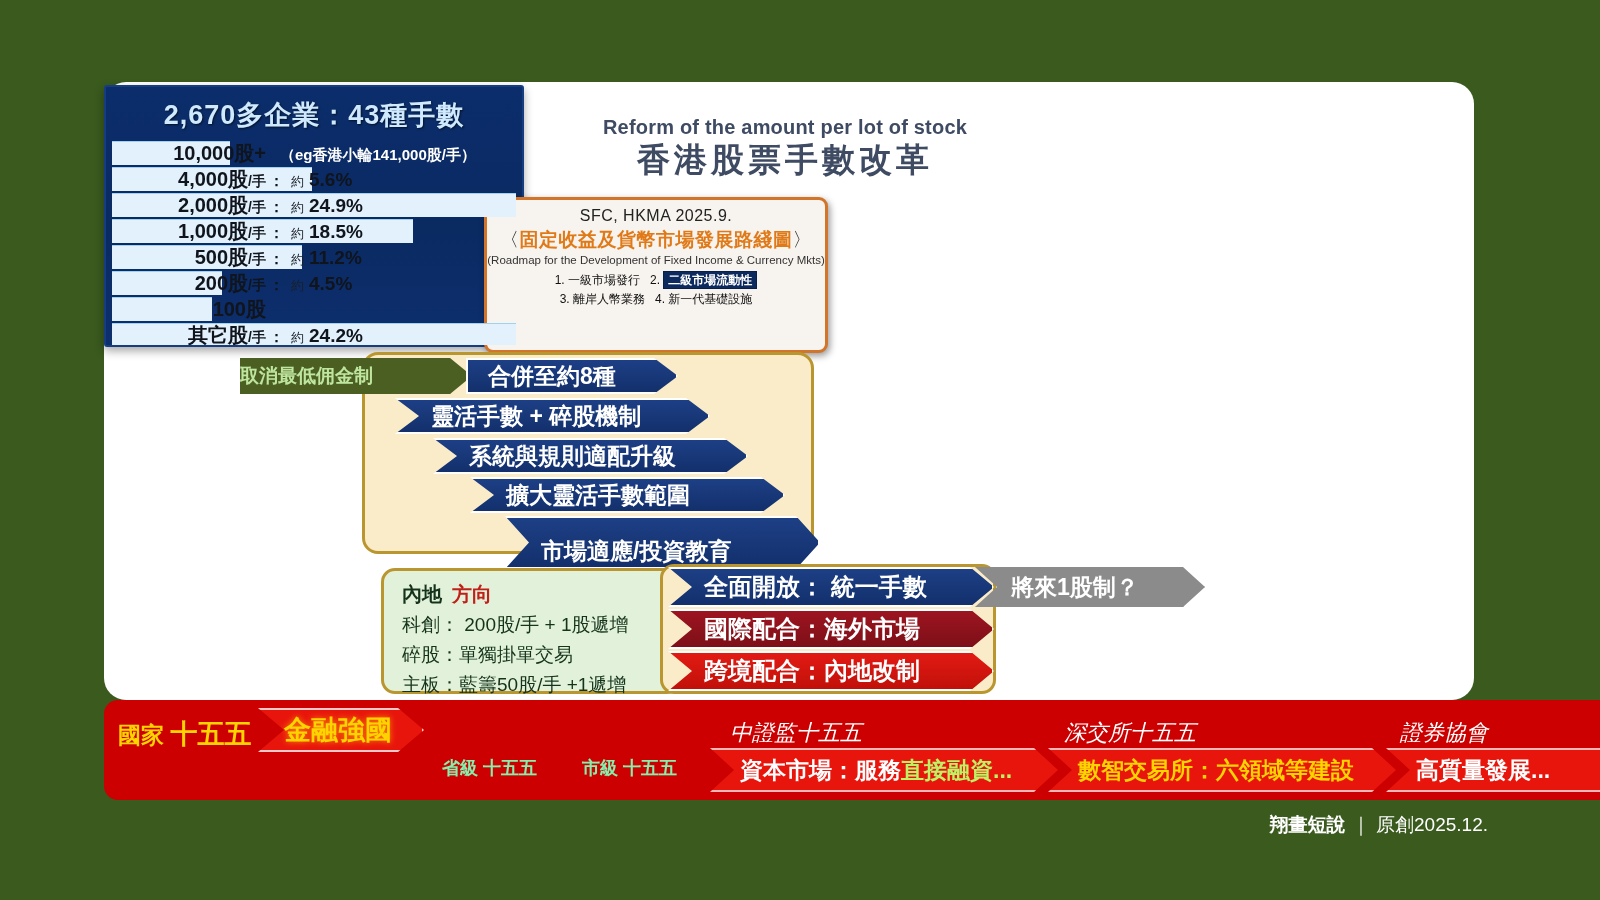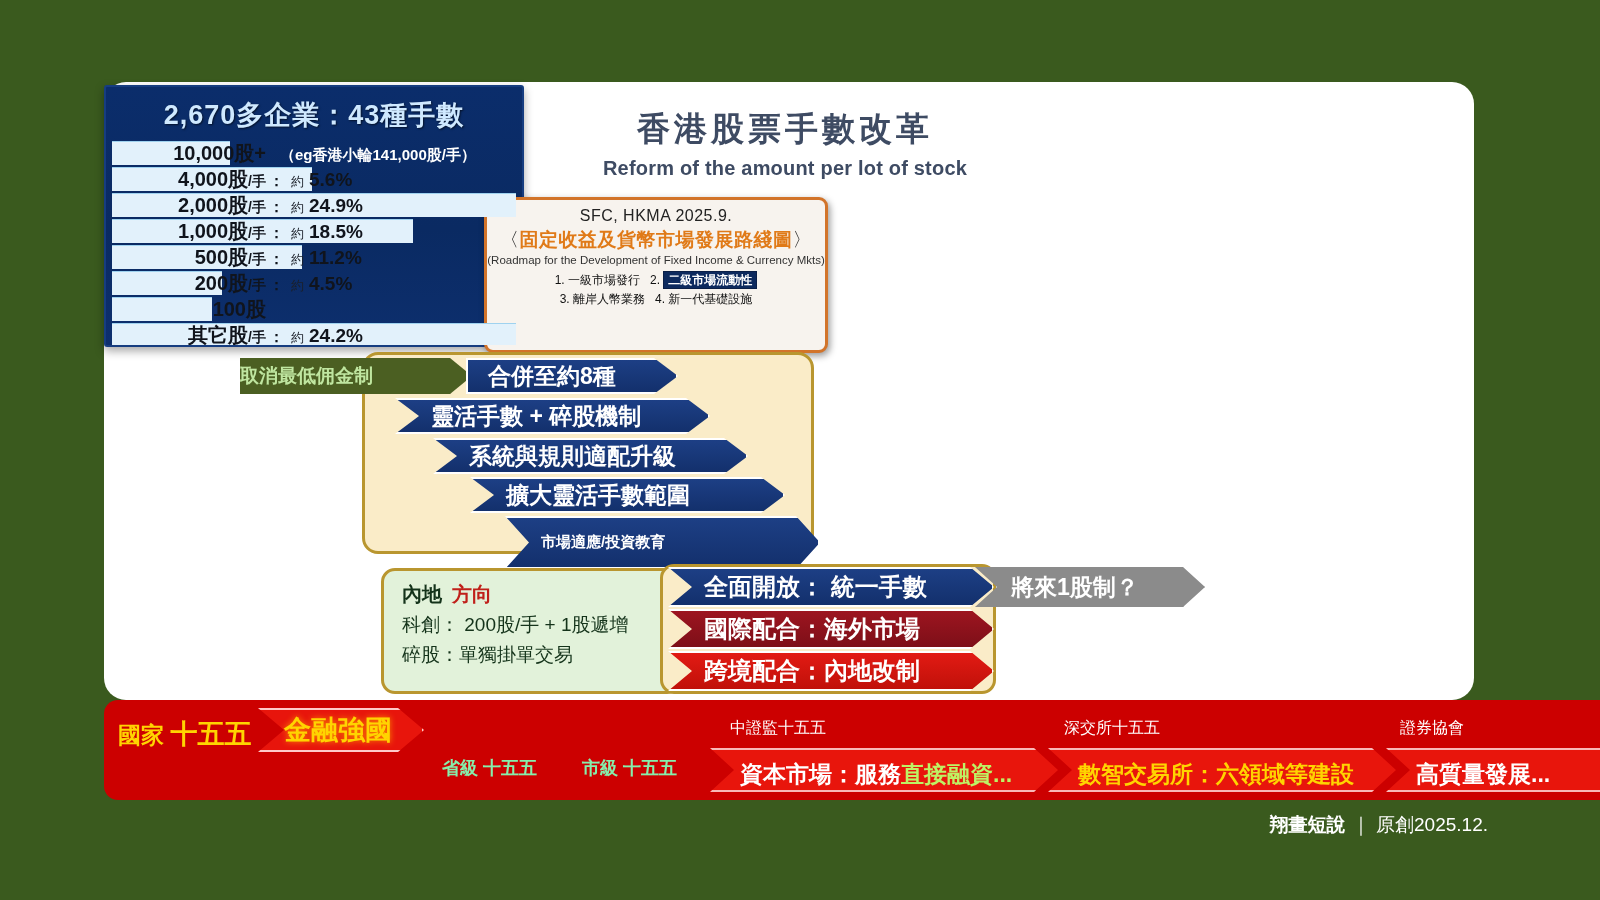--- a/index.html
+++ b/index.html
@@ -194,25 +194,25 @@
     font-size: 27px; font-weight: bold; color: #ffd400;
     text-shadow: 0 0 6px rgba(255,160,0,.9);
     white-space: nowrap;
   }
   .tier-label {
     position: absolute; top: 18px;
     font-size: 18px; font-weight: bold; color: #86efac; white-space: nowrap;
   }
   .small-white-label {
     position: absolute; top: 20px;
-    font-size: 16px; color: #ffffff; white-space: nowrap;
+    font-size: 22px; color: #ffffff; white-space: nowrap; font-style: italic;
   }
   .banner-chev {
     position: absolute; top: 48px; height: 44px;
-    display: flex; align-items: flex-end;
+    display: flex; align-items: center;
     padding: 0 26px 0 30px;
     background: #e8150c;
     border-top: 2px solid #f9b8b8;
     border-bottom: 2px solid #f9b8b8;
     clip-path: polygon(0 0, calc(100% - 24px) 0, 100% 50%, calc(100% - 24px) 100%, 0 100%, 24px 50%);
     font-size: 23px; font-weight: bold; color: #ffffff; white-space: nowrap;
   }
   .banner-chev .hl { color: #bef264; }
   .banner-chev.yellow { color: #ffd400; }
 
@@ -226,22 +226,22 @@
   #footer .orig { font-weight: normal; }
 </style>
 </head>
 <body>
 
 <div id="stage">
 
   <div id="card"></div>
 
   <div id="title-block">
+    <div id="title-en">Reform of the amount per lot of stock</div>
     <div id="title-zh">香港股票手數改革</div>
-    <div id="title-en">Reform of the amount per lot of stock</div>
   </div>
 
   <div id="lot-panel">
     <div id="lot-title">2,670多企業：43種手數</div>
     <div id="lot-rows">
 
       <div class="lot-row">
         <div class="lot-bar" style="width:118px"></div>
         <div class="lot-text">
           <div class="lot-label">10,000股+</div>
@@ -356,30 +356,31 @@
   </div>
 
   <div class="chev chev-navy" style="left:433px; top:438px; width:315px; height:36px; padding-left:34px; font-size:23px;">
     <span>系統與規則適配升級</span>
   </div>
 
   <div class="chev chev-navy" style="left:470px; top:477px; width:315px; height:36px; padding-left:34px; font-size:23px;">
     <span>擴大靈活手數範圍</span>
   </div>
 
-  <div class="chev chev-navy" style="left:505px; top:516px; width:315px; height:53px; padding-left:34px; font-size:15px;">
+  <div class="chev chev-navy" style="left:505px; top:516px; width:315px; height:53px; padding-left:34px; font-size:23px;align-items:flex-end;">
     <span>市場適應/投資教育</span>
   </div>
 
   <div id="mainland-box">
     <div id="ml-head">
       <span>內地</span><span class="dir">方向</span>
     </div>
     <div class="ml-line">科創： 200股/手 + 1股遞增</div>
     <div class="ml-line">碎股：單獨掛單交易</div>
+    <div class="ml-line">主板：藍籌50股/手 +1遞增</div>
   </div>
 
   <div id="right-cream"></div>
 
   <div class="chev chev-gray" style="left:975px; top:567px; width:230px; height:40px; padding-left:36px; font-size:23px;">
     <span>將來1股制？</span>
   </div>
 
   <div class="chev chev-navy" style="left:668px; top:567px; width:326px; height:40px; padding-left:34px; font-size:24px;">
     <span>全面開放： 統一手數</span>

